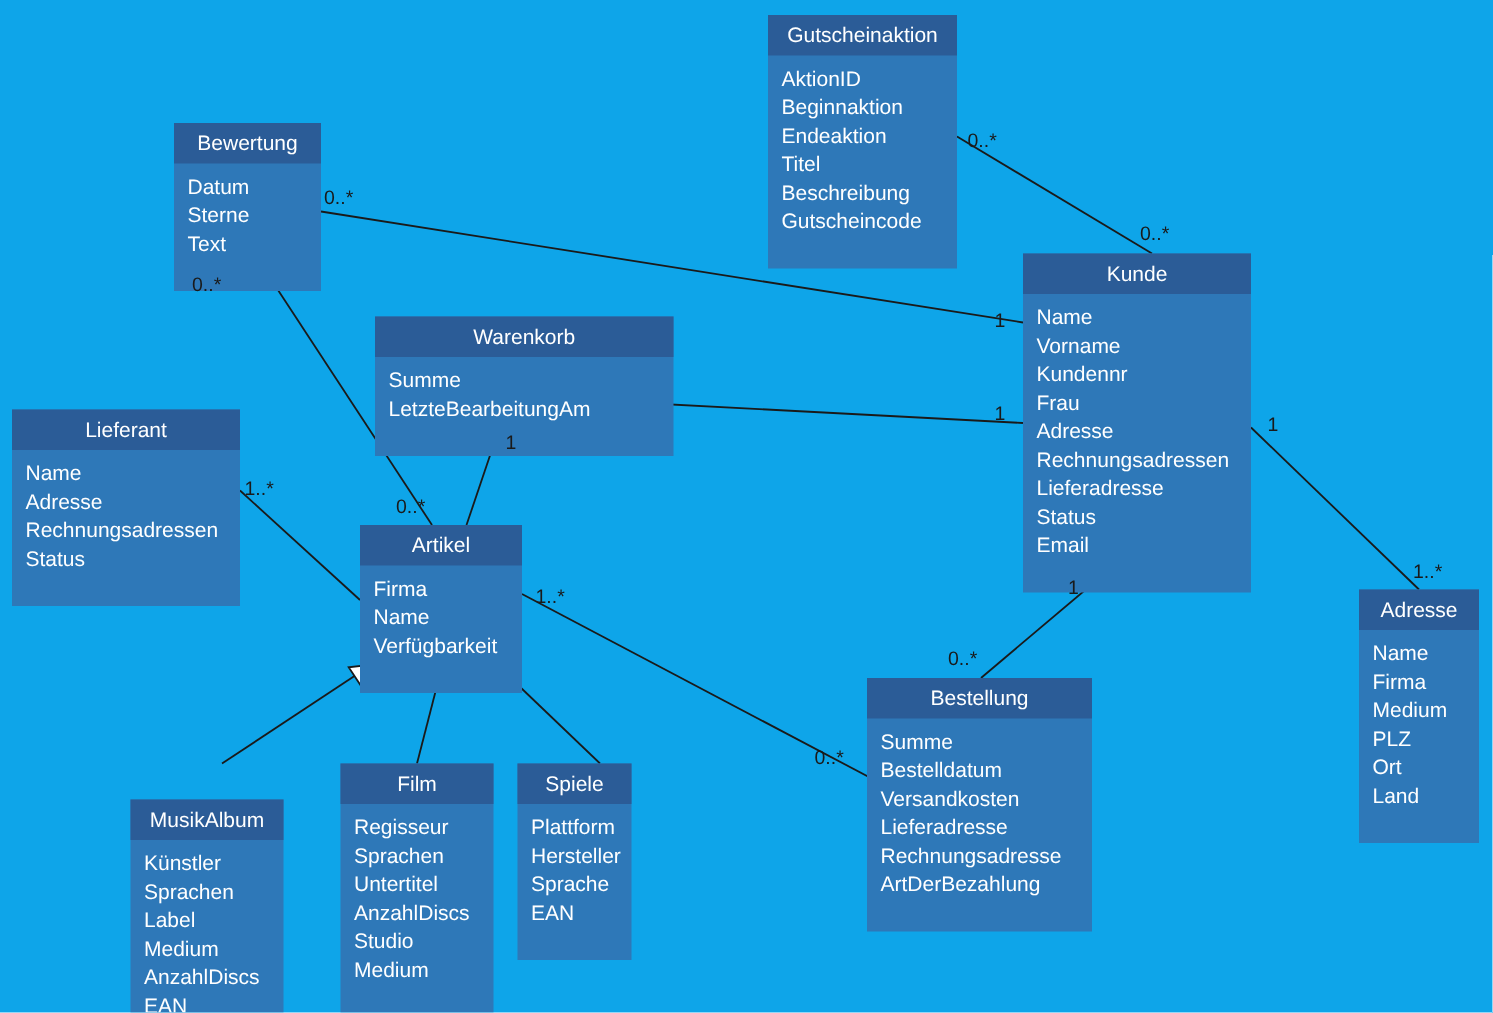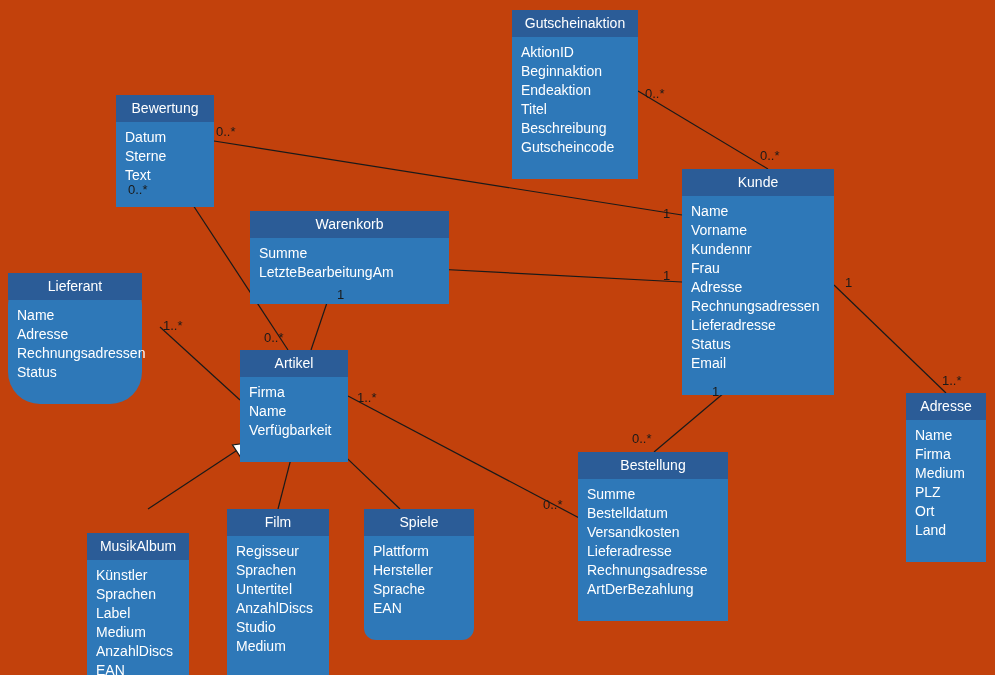--- a/index.html
+++ b/index.html
@@ -5,21 +5,21 @@
 <style>
   html, body {
     margin: 0;
     padding: 0;
     background: #ffffff;
   }
   #canvas {
     position: relative;
     width: 995px;
     height: 675px;
-    background: #c2410c;
+    background: #0ea5e9;
     font-family: "Liberation Sans", sans-serif;
     overflow: hidden;
   }
   #edges {
     position: absolute;
     left: 0;
     top: 0;
     width: 995px;
     height: 675px;
     pointer-events: none;
@@ -83,21 +83,21 @@
       <div class="uml-header">Gutscheinaktion</div>
       <div class="uml-attrs">
         <div class="uml-attr">AktionID</div>
         <div class="uml-attr">Beginnaktion</div>
         <div class="uml-attr">Endeaktion</div>
         <div class="uml-attr">Titel</div>
         <div class="uml-attr">Beschreibung</div>
         <div class="uml-attr">Gutscheincode</div>
       </div>
     </div>
-    <div class="uml-class" style="left: 116px; top: 95px; width: 98px;">
+    <div class="uml-class" style="left: 116px; top: 82px; width: 98px;">
       <div class="uml-header">Bewertung</div>
       <div class="uml-attrs">
         <div class="uml-attr">Datum</div>
         <div class="uml-attr">Sterne</div>
         <div class="uml-attr">Text</div>
       </div>
     </div>
     <div class="uml-class" style="left: 682px; top: 169px; width: 152px;">
       <div class="uml-header">Kunde</div>
       <div class="uml-attrs">
@@ -112,21 +112,21 @@
         <div class="uml-attr">Email</div>
       </div>
     </div>
     <div class="uml-class" style="left: 250px; top: 211px; width: 199px;">
       <div class="uml-header">Warenkorb</div>
       <div class="uml-attrs">
         <div class="uml-attr">Summe</div>
         <div class="uml-attr">LetzteBearbeitungAm</div>
       </div>
     </div>
-    <div class="uml-class" style="left: 8px; top: 273px; width: 134px; border-radius: 32px;">
+    <div class="uml-class" style="left: 8px; top: 273px; width: 152px;">
       <div class="uml-header">Lieferant</div>
       <div class="uml-attrs">
         <div class="uml-attr">Name</div>
         <div class="uml-attr">Adresse</div>
         <div class="uml-attr">Rechnungsadressen</div>
         <div class="uml-attr">Status</div>
       </div>
     </div>
     <div class="uml-class" style="left: 240px; top: 350px; width: 108px;">
       <div class="uml-header">Artikel</div>
@@ -173,21 +173,21 @@
       <div class="uml-header">Film</div>
       <div class="uml-attrs">
         <div class="uml-attr">Regisseur</div>
         <div class="uml-attr">Sprachen</div>
         <div class="uml-attr">Untertitel</div>
         <div class="uml-attr">AnzahlDiscs</div>
         <div class="uml-attr">Studio</div>
         <div class="uml-attr">Medium</div>
       </div>
     </div>
-    <div class="uml-class" style="left: 364px; top: 509px; width: 110px; border-radius: 12px;">
+    <div class="uml-class" style="left: 345px; top: 509px; width: 76px;">
       <div class="uml-header">Spiele</div>
       <div class="uml-attrs">
         <div class="uml-attr">Plattform</div>
         <div class="uml-attr">Hersteller</div>
         <div class="uml-attr">Sprache</div>
         <div class="uml-attr">EAN</div>
       </div>
     </div>
     <div class="mult" style="left: 216px; top: 124px;">0..*</div>
     <div class="mult" style="left: 663px; top: 206px;">1</div>

